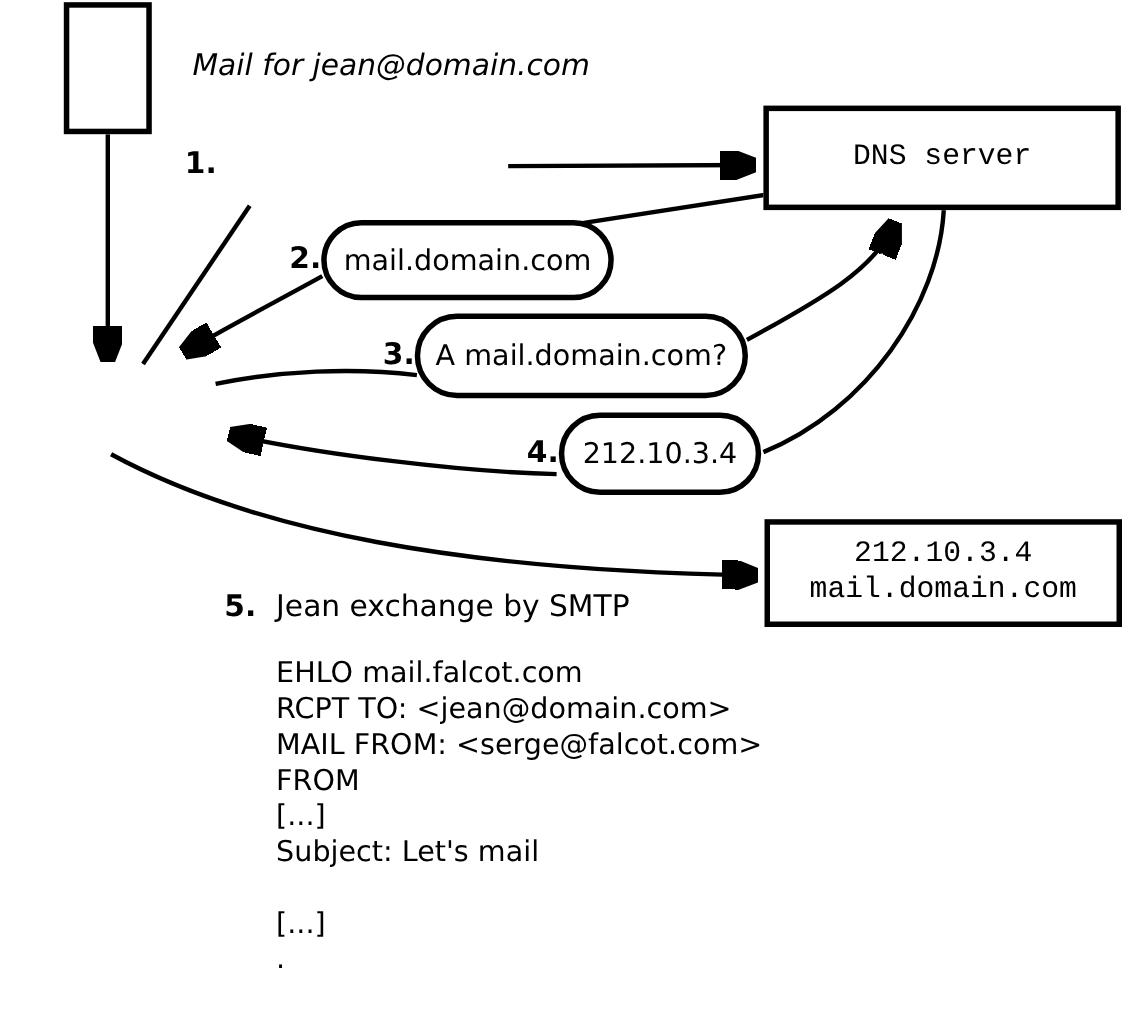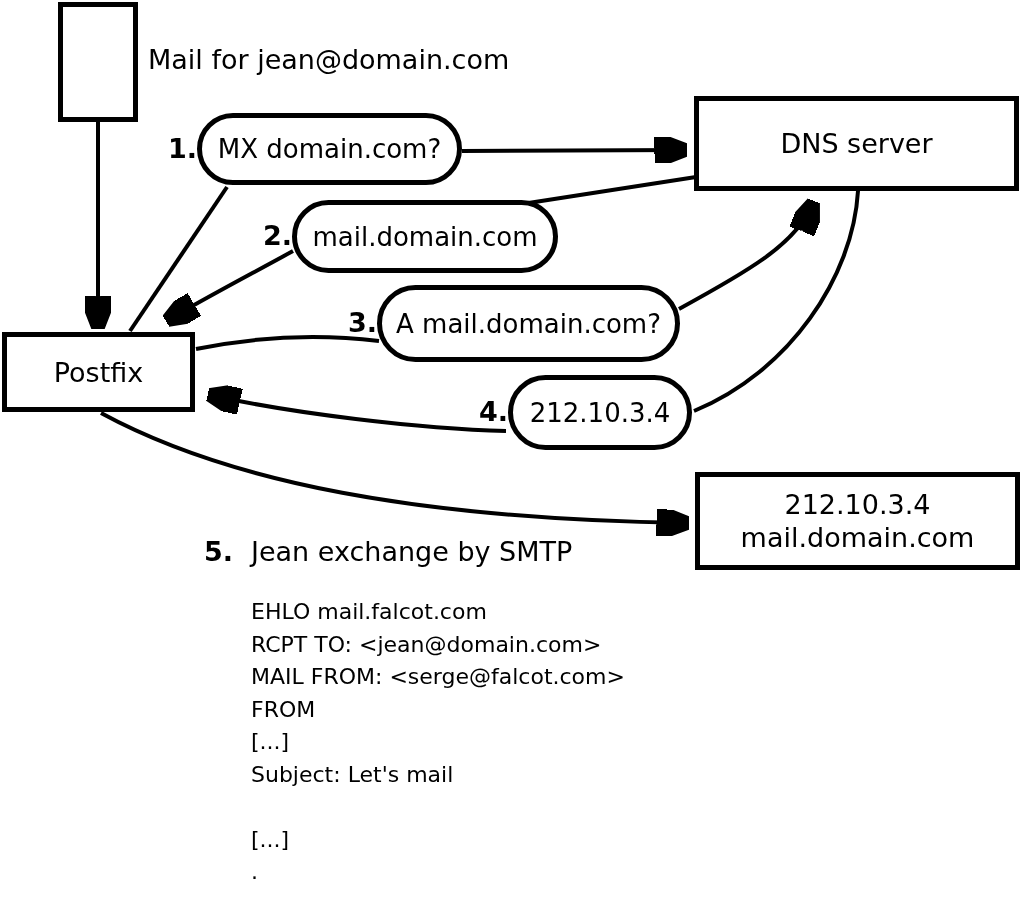--- a/index.html
+++ b/index.html
@@ -30,20 +30,21 @@
   }
   .box {
     position: absolute;
     box-sizing: border-box;
     border: 5px solid #000000;
     background: #ffffff;
     display: flex;
     align-items: center;
     justify-content: center;
     z-index: 2;
+    font-family: Liberation Mono, monospace;
   }
   .boxtext {
     font-size: 27px;
     line-height: 33px;
     text-align: center;
     white-space: pre;
   }
   .pill {
     position: absolute;
     box-sizing: border-box;
@@ -74,21 +75,21 @@
     line-height: 32px;
     white-space: pre;
   }
   .smtp-block {
     position: absolute;
     left: 251px;
     top: 596px;
     z-index: 3;
   }
   .smtp-line {
-    font-size: 22px;
+    font-size: 26px;
     line-height: 32.5px;
     height: 32.5px;
     white-space: pre;
   }
   .col { display: flex; flex-direction: column; align-items: center; }
 </style>
 </head>
 <body>
 
 <div class="canvas">
@@ -106,41 +107,35 @@
     <path d="M293,251 C255,272 207,297 168,320" marker-end="url(#arrow)"></path>
     <path d="M196,349 C255,337 320,334 379,341"></path>
     <path d="M679,309 C745,273 797,244 813,203" marker-end="url(#arrow)"></path>
     <path d="M858,191 C853,277 789,372 694,411"></path>
     <path d="M506,431 C420,429 290,413 210,395" marker-end="url(#arrow)"></path>
     <path d="M101,413 C230,483 420,519 687,523" marker-end="url(#arrow)"></path>
   </svg>
 
   <div class="box" style="left:58px; top:2px; width:80px; height:120px;"></div>
 
-  <div class="freelabel" style="left:148px; top:44px;">Mail for jean@domain.com</div>
+  <div class="freelabel" style="left:175px; top:44px;font-style:italic;">Mail for jean@domain.com</div>
 
   <div class="box" style="left:694px; top:96px; width:325px; height:95px;">
     <span class="boxtext">DNS server</span>
   </div>
 
-  <div class="box" style="left:2px; top:332px; width:193px; height:80px;">
-    <span class="boxtext">Postfix</span>
-  </div>
 
   <div class="box" style="left:695px; top:472px; width:325px; height:98px;">
     <span class="boxtext col">
       <span>212.10.3.4</span>
       <span>mail.domain.com</span>
     </span>
   </div>
 
   <div class="stepnum" style="left:133px; top:133px;">1.</div>
-  <div class="pill" style="left:197px; top:113px; width:265px; height:72px;">
-    <span>MX domain.com?</span>
-  </div>
 
   <div class="stepnum" style="left:228px; top:220px;">2.</div>
   <div class="pill" style="left:292px; top:200px; width:266px; height:73px;">
     <span>mail.domain.com</span>
   </div>
 
   <div class="stepnum" style="left:313px; top:307px;">3.</div>
   <div class="pill" style="left:377px; top:285px; width:303px; height:77px;">
     <span>A mail.domain.com?</span>
   </div>

